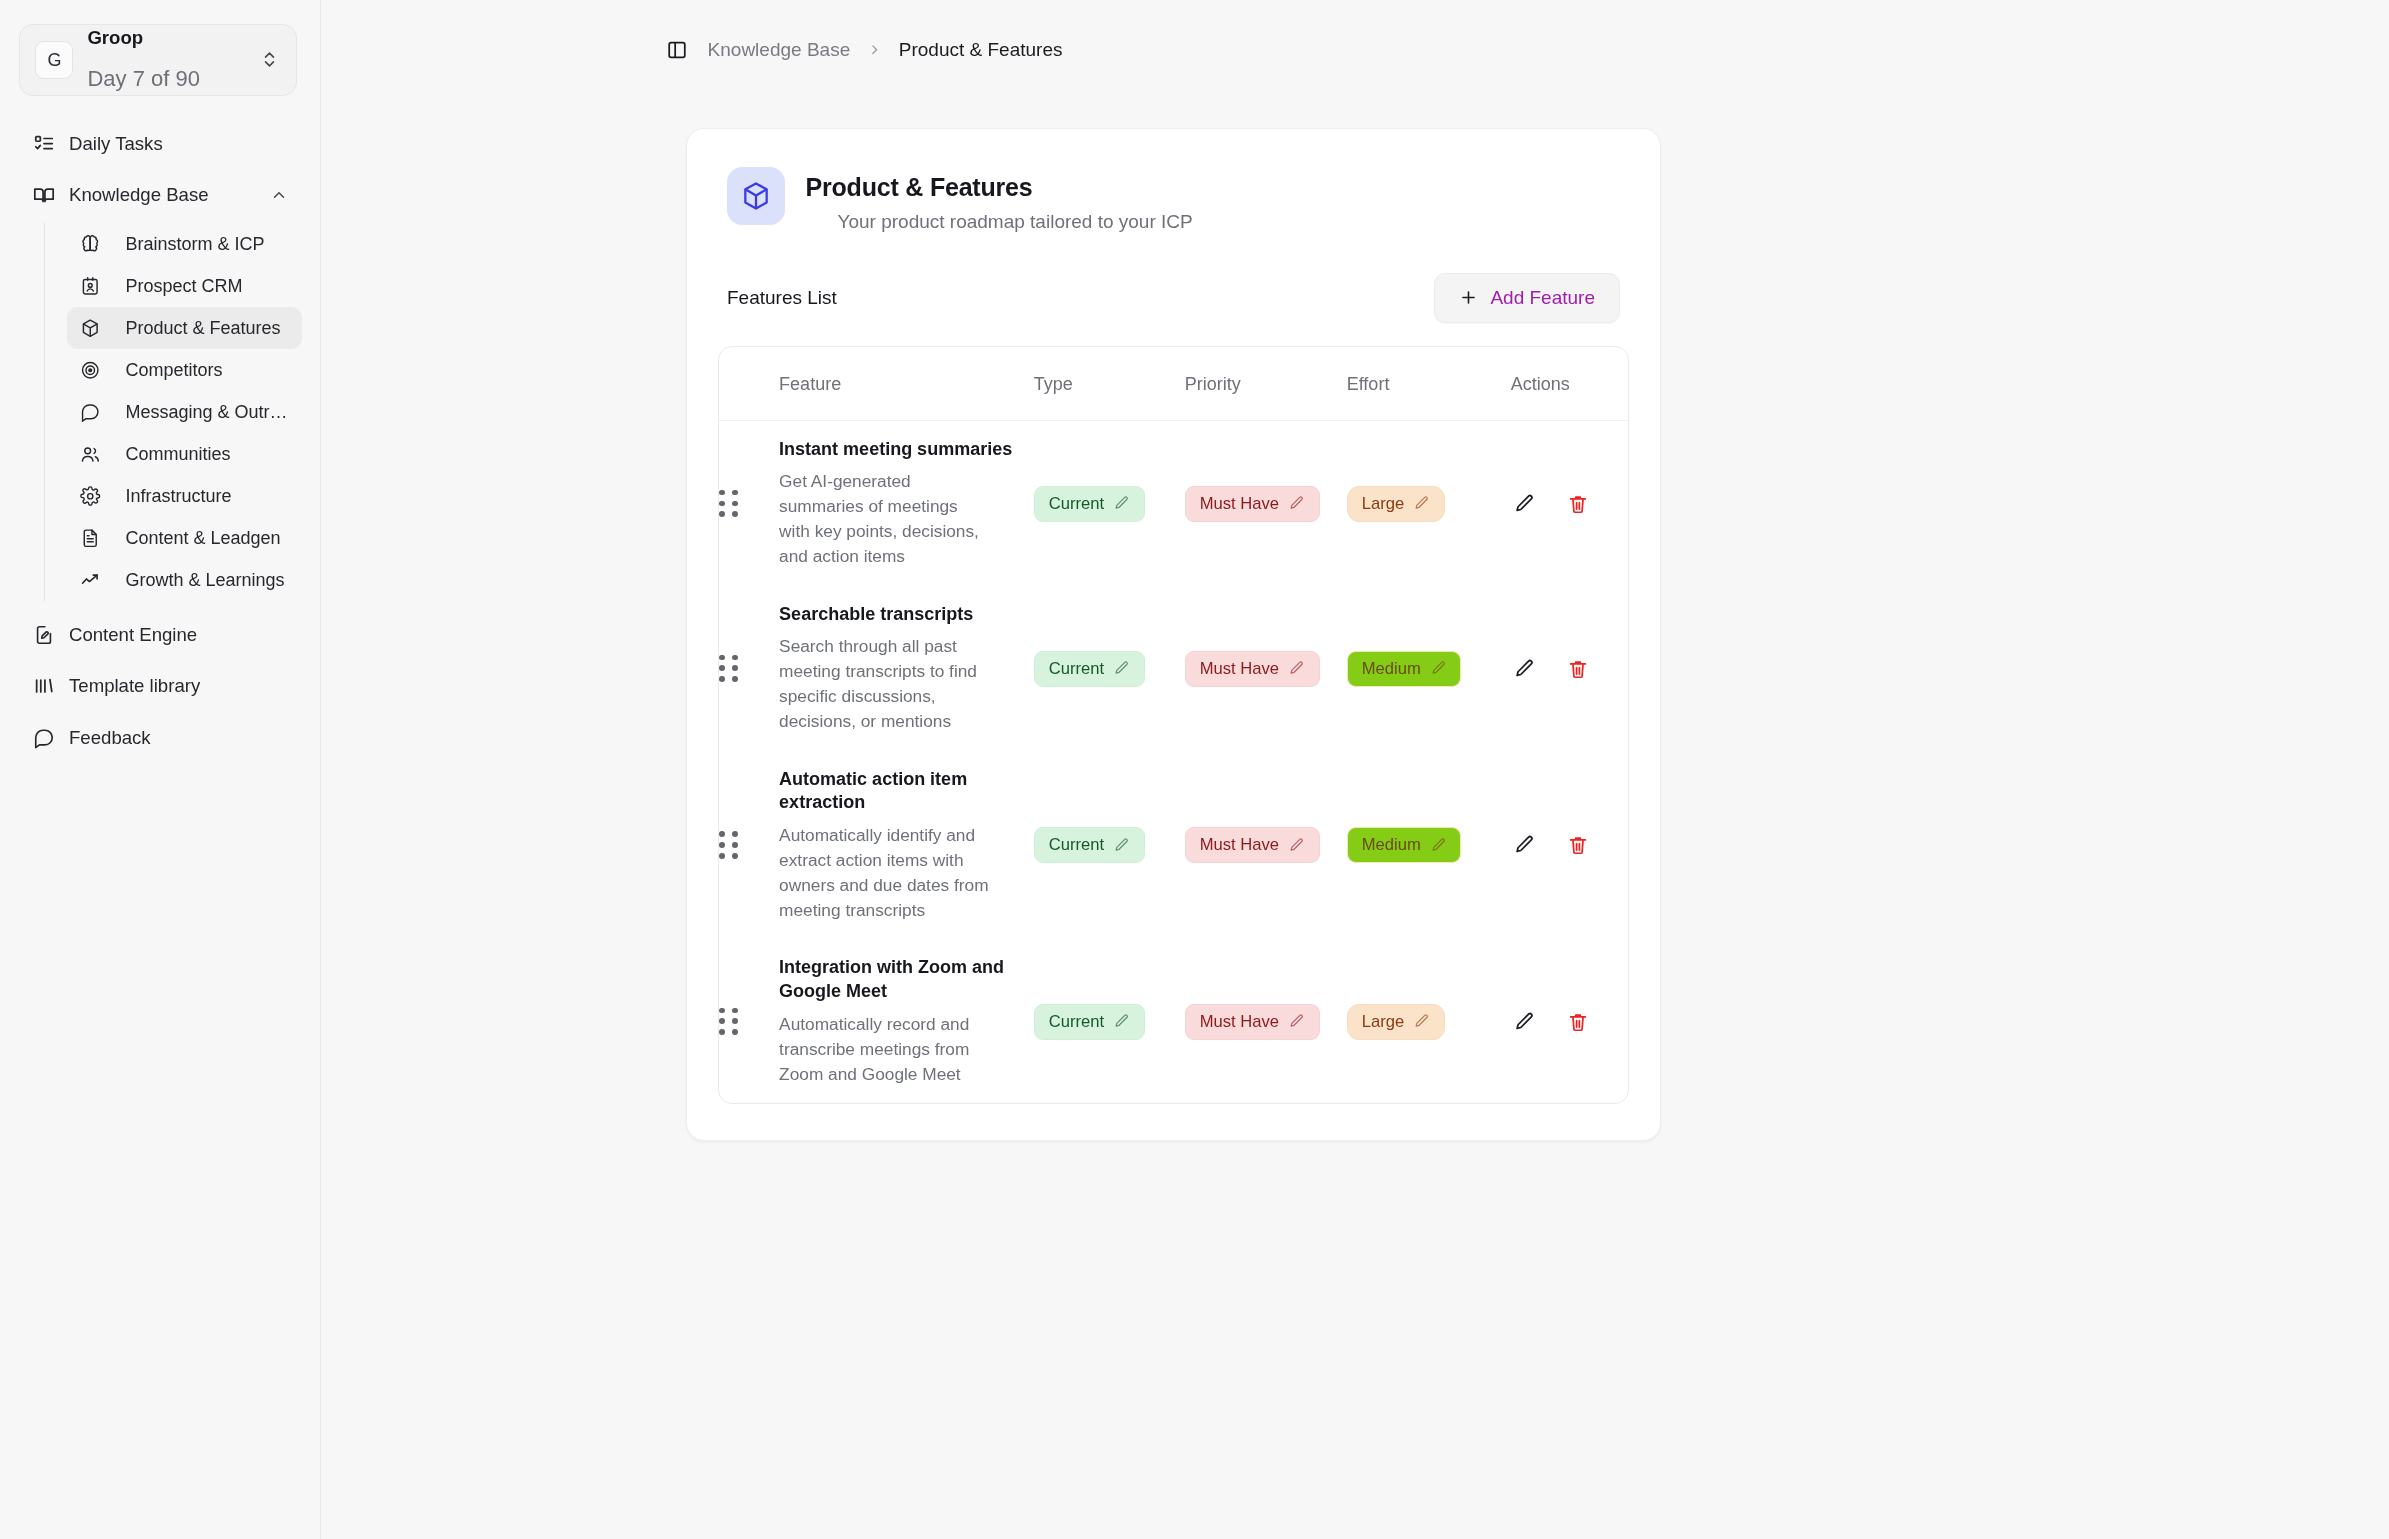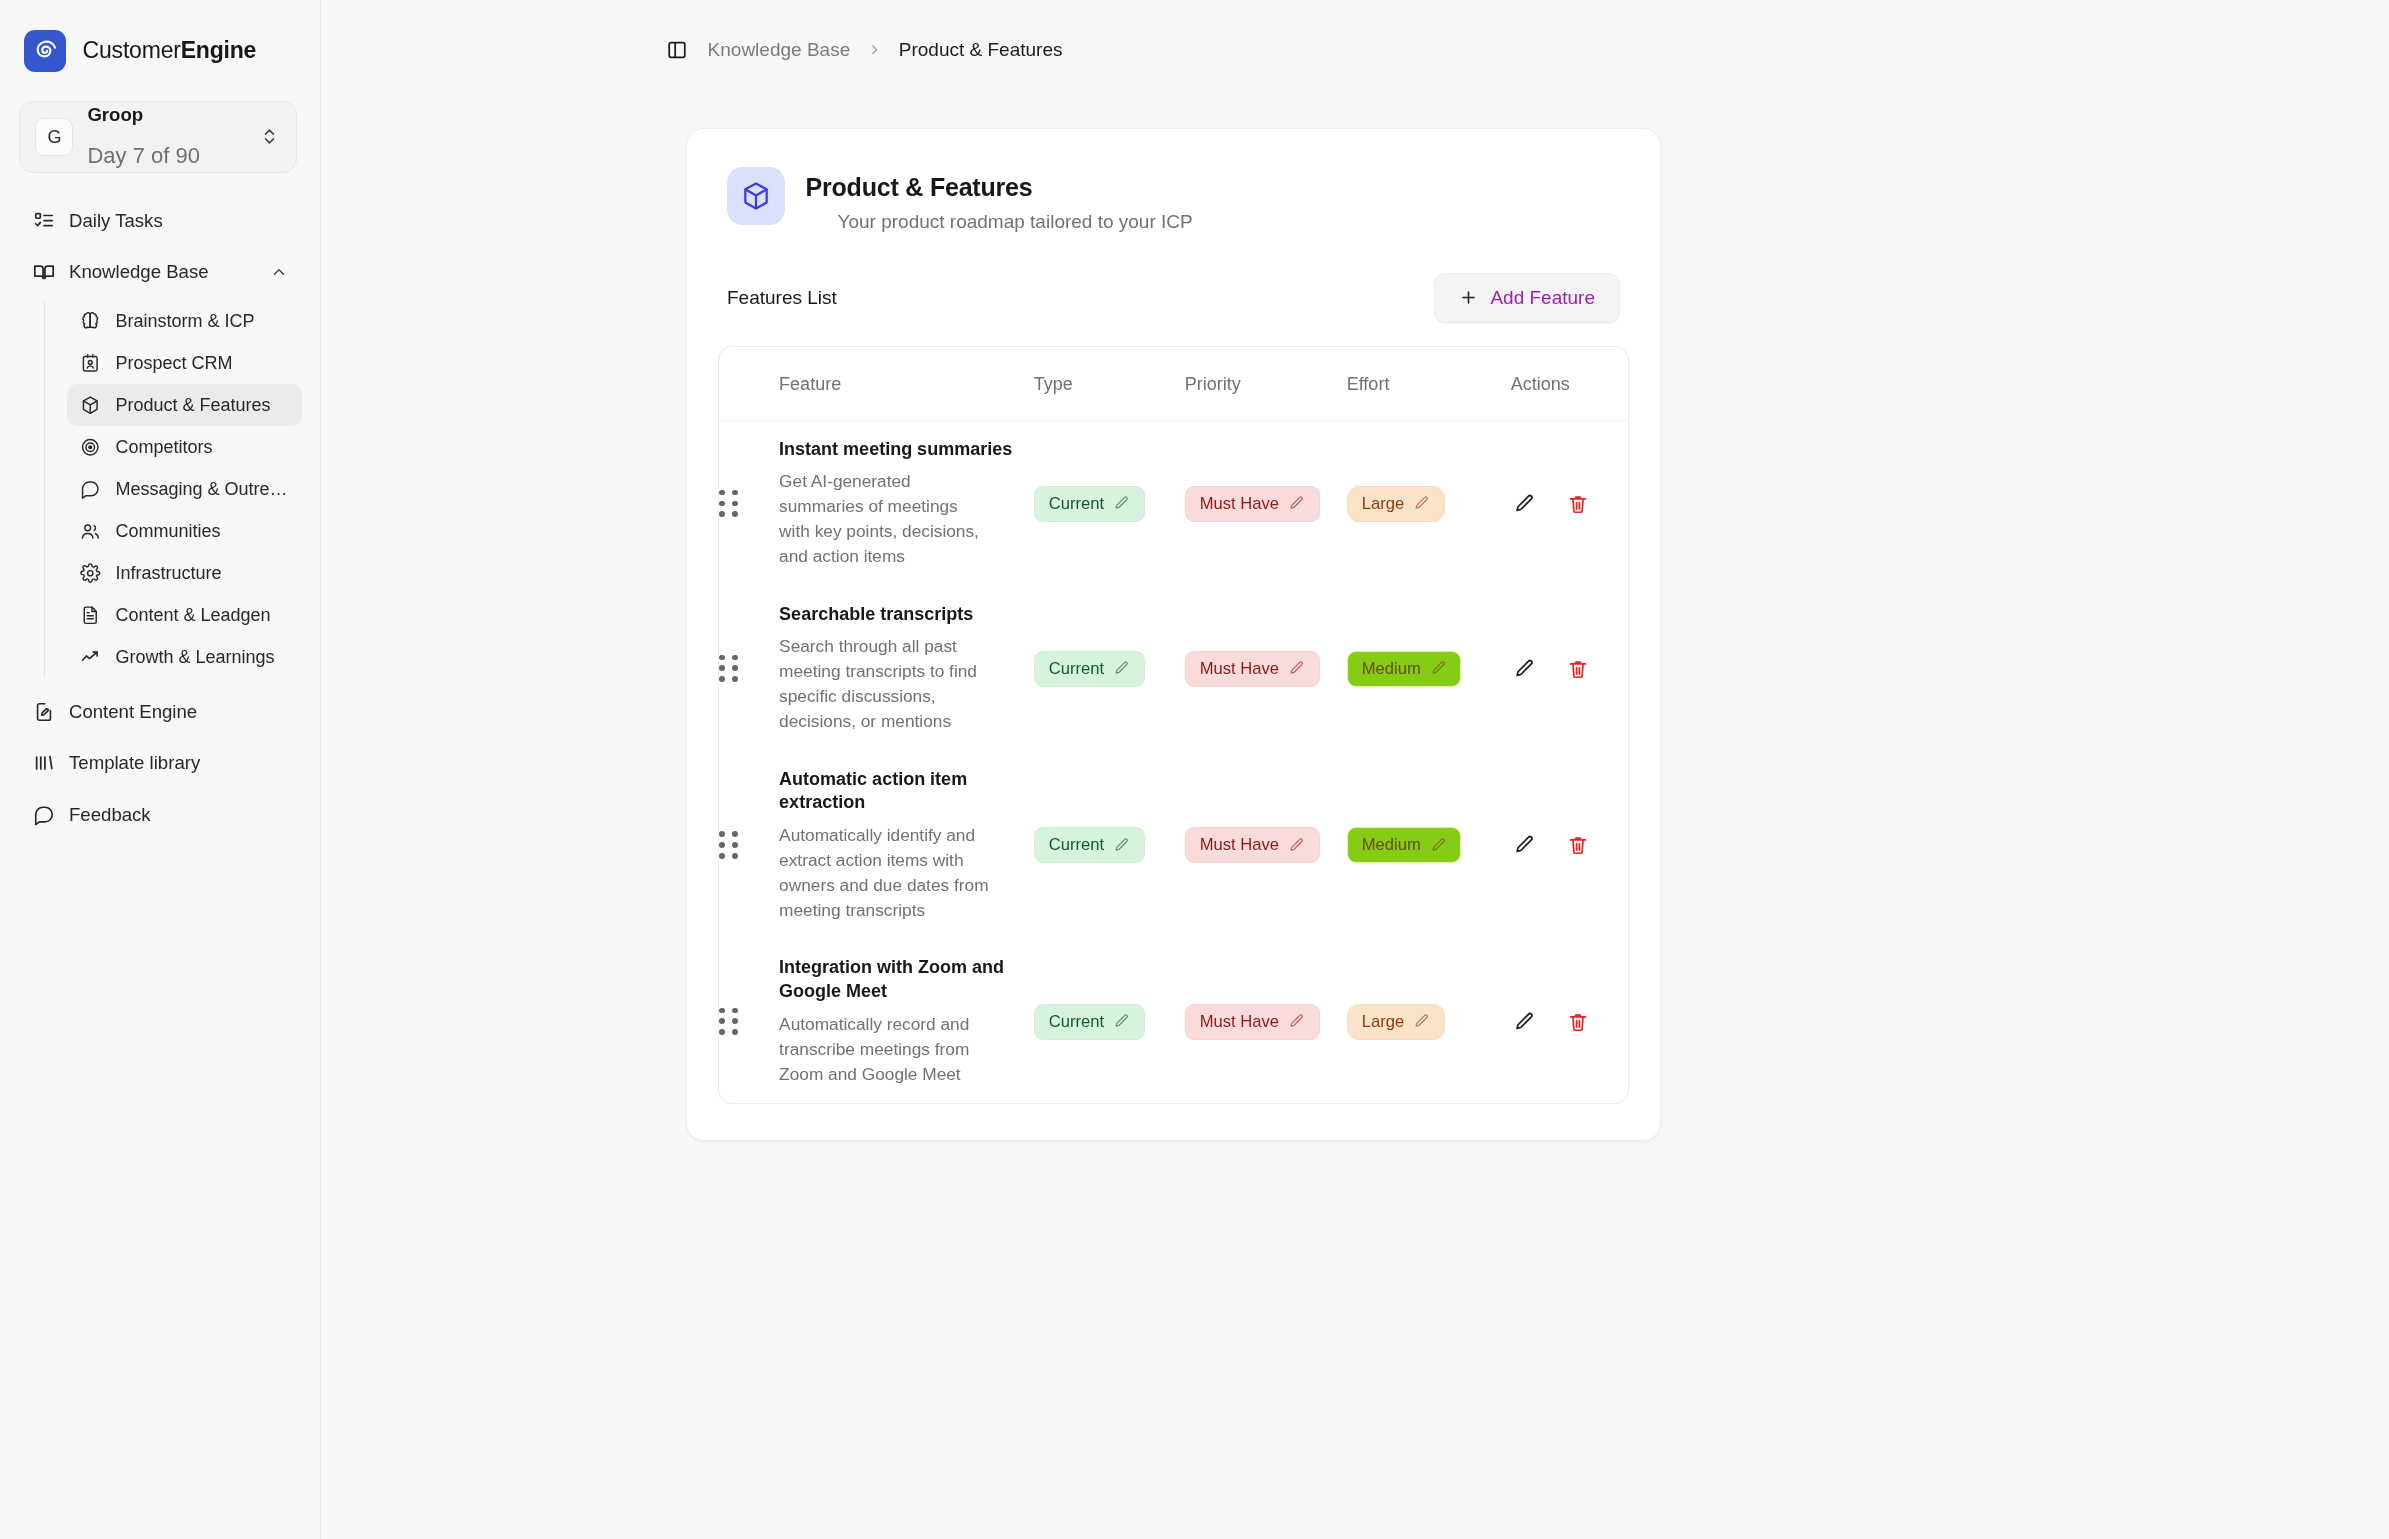--- a/index.html
+++ b/index.html
@@ -60,21 +60,21 @@
   }
   .nav-item .ico { width: 23px; height: 23px; flex: 0 0 23px; display: flex; align-items: center; justify-content: center; }
   .nav-item .lbl { white-space: nowrap; overflow: hidden; text-overflow: ellipsis; }
   .nav-item .chev-right { margin-left: auto; display: flex; }
   .nav-group-children {
     margin: 5.1px 0 5.1px 25.6px;
     padding-left: 22px;
     border-left: 1.3px solid #e3e3e3;
   }
   .nav-child {
-    display: flex; align-items: center; gap: 14px;
+    display: flex; align-items: center; gap: 24px;
     height: 42px; padding: 0 12.8px; border-radius: 10.2px;
     color: #26282d; font-size: 18px; cursor: pointer;
   }
   .nav-child .ico { width: 22px; height: 22px; flex: 0 0 22px; display: flex; align-items: center; justify-content: center; }
   .nav-child .lbl { white-space: nowrap; overflow: hidden; text-overflow: ellipsis; max-width: 211px; }
   .nav-child.active { background: #ebebeb; }
   .nav-spacer { height: 6.4px; }
 
   
   .main { flex: 1 1 auto; min-width: 0; height: 1540px; background: #f7f7f7; position: relative; }
@@ -156,28 +156,20 @@
   .actions-cell { display: flex; align-items: center; gap: 27px; padding-right: 14px; }
   .icon-btn { width: 27px; height: 27px; display: flex; align-items: center; justify-content: center; cursor: pointer; }
 </style>
 </head>
 <body>
 
 <div class="app">
 
   <aside class="sidebar">
 
-    <div class="brand">
-      <div class="brand-mark">
-        <svg width="27" height="27" viewBox="0 0 24 24" fill="none" stroke="#ffffff" stroke-width="1.9" stroke-linecap="round">
-          <path d="M20.5 9.5c-1.2-3.6-5-6-9-5.3-4.2.7-7 4.3-6.4 8 .5 3.2 3.6 5.4 6.9 4.9 2.8-.4 4.7-2.8 4.3-5.3-.3-2.1-2.3-3.5-4.4-3.2-1.8.3-3 1.8-2.7 3.4.2 1.3 1.5 2.2 2.8 2 1-.2 1.7-1.1 1.5-2"></path>
-        </svg>
-      </div>
-      <div class="brand-name"><span class="thin">Customer</span><b>Engine</b></div>
-    </div>
 
     <div class="workspace">
       <div class="ws-avatar">G</div>
       <div class="ws-text">
         <div class="ws-name">Groop</div>
         <div class="ws-sub">Day 7 of 90</div>
       </div>
       <div class="ws-chev">
         <svg width="19" height="19" viewBox="0 0 24 24" fill="none" stroke="#46484e" stroke-width="2" stroke-linecap="round" stroke-linejoin="round">
           <path d="M7 15l5 5 5-5M7 9l5-5 5 5"></path>

